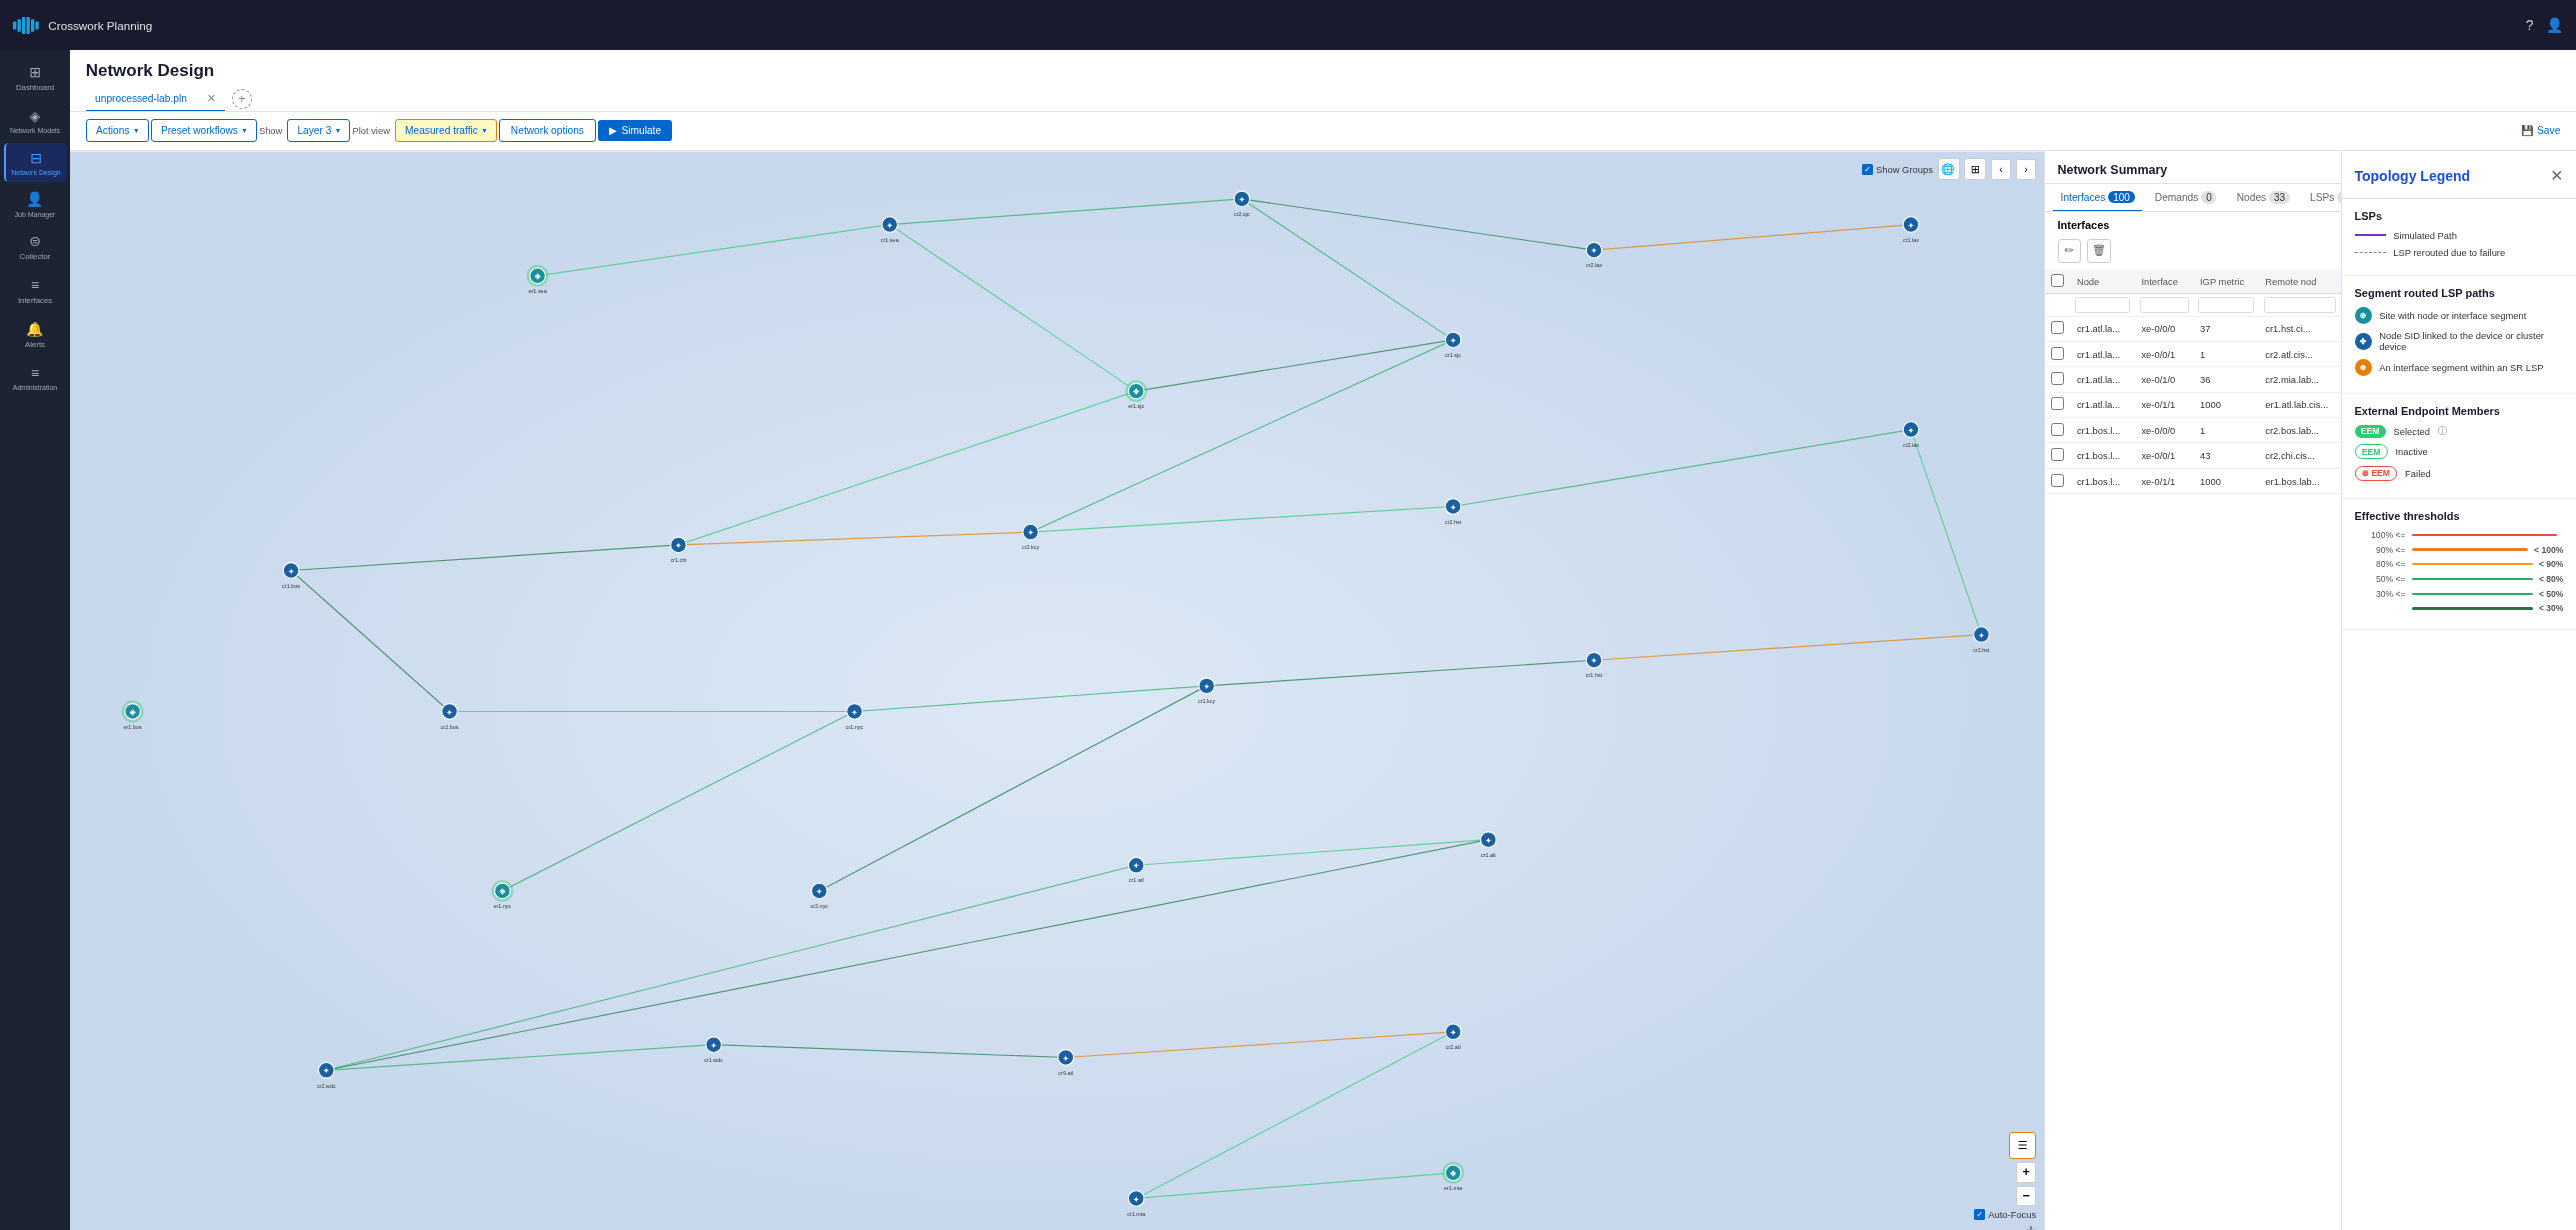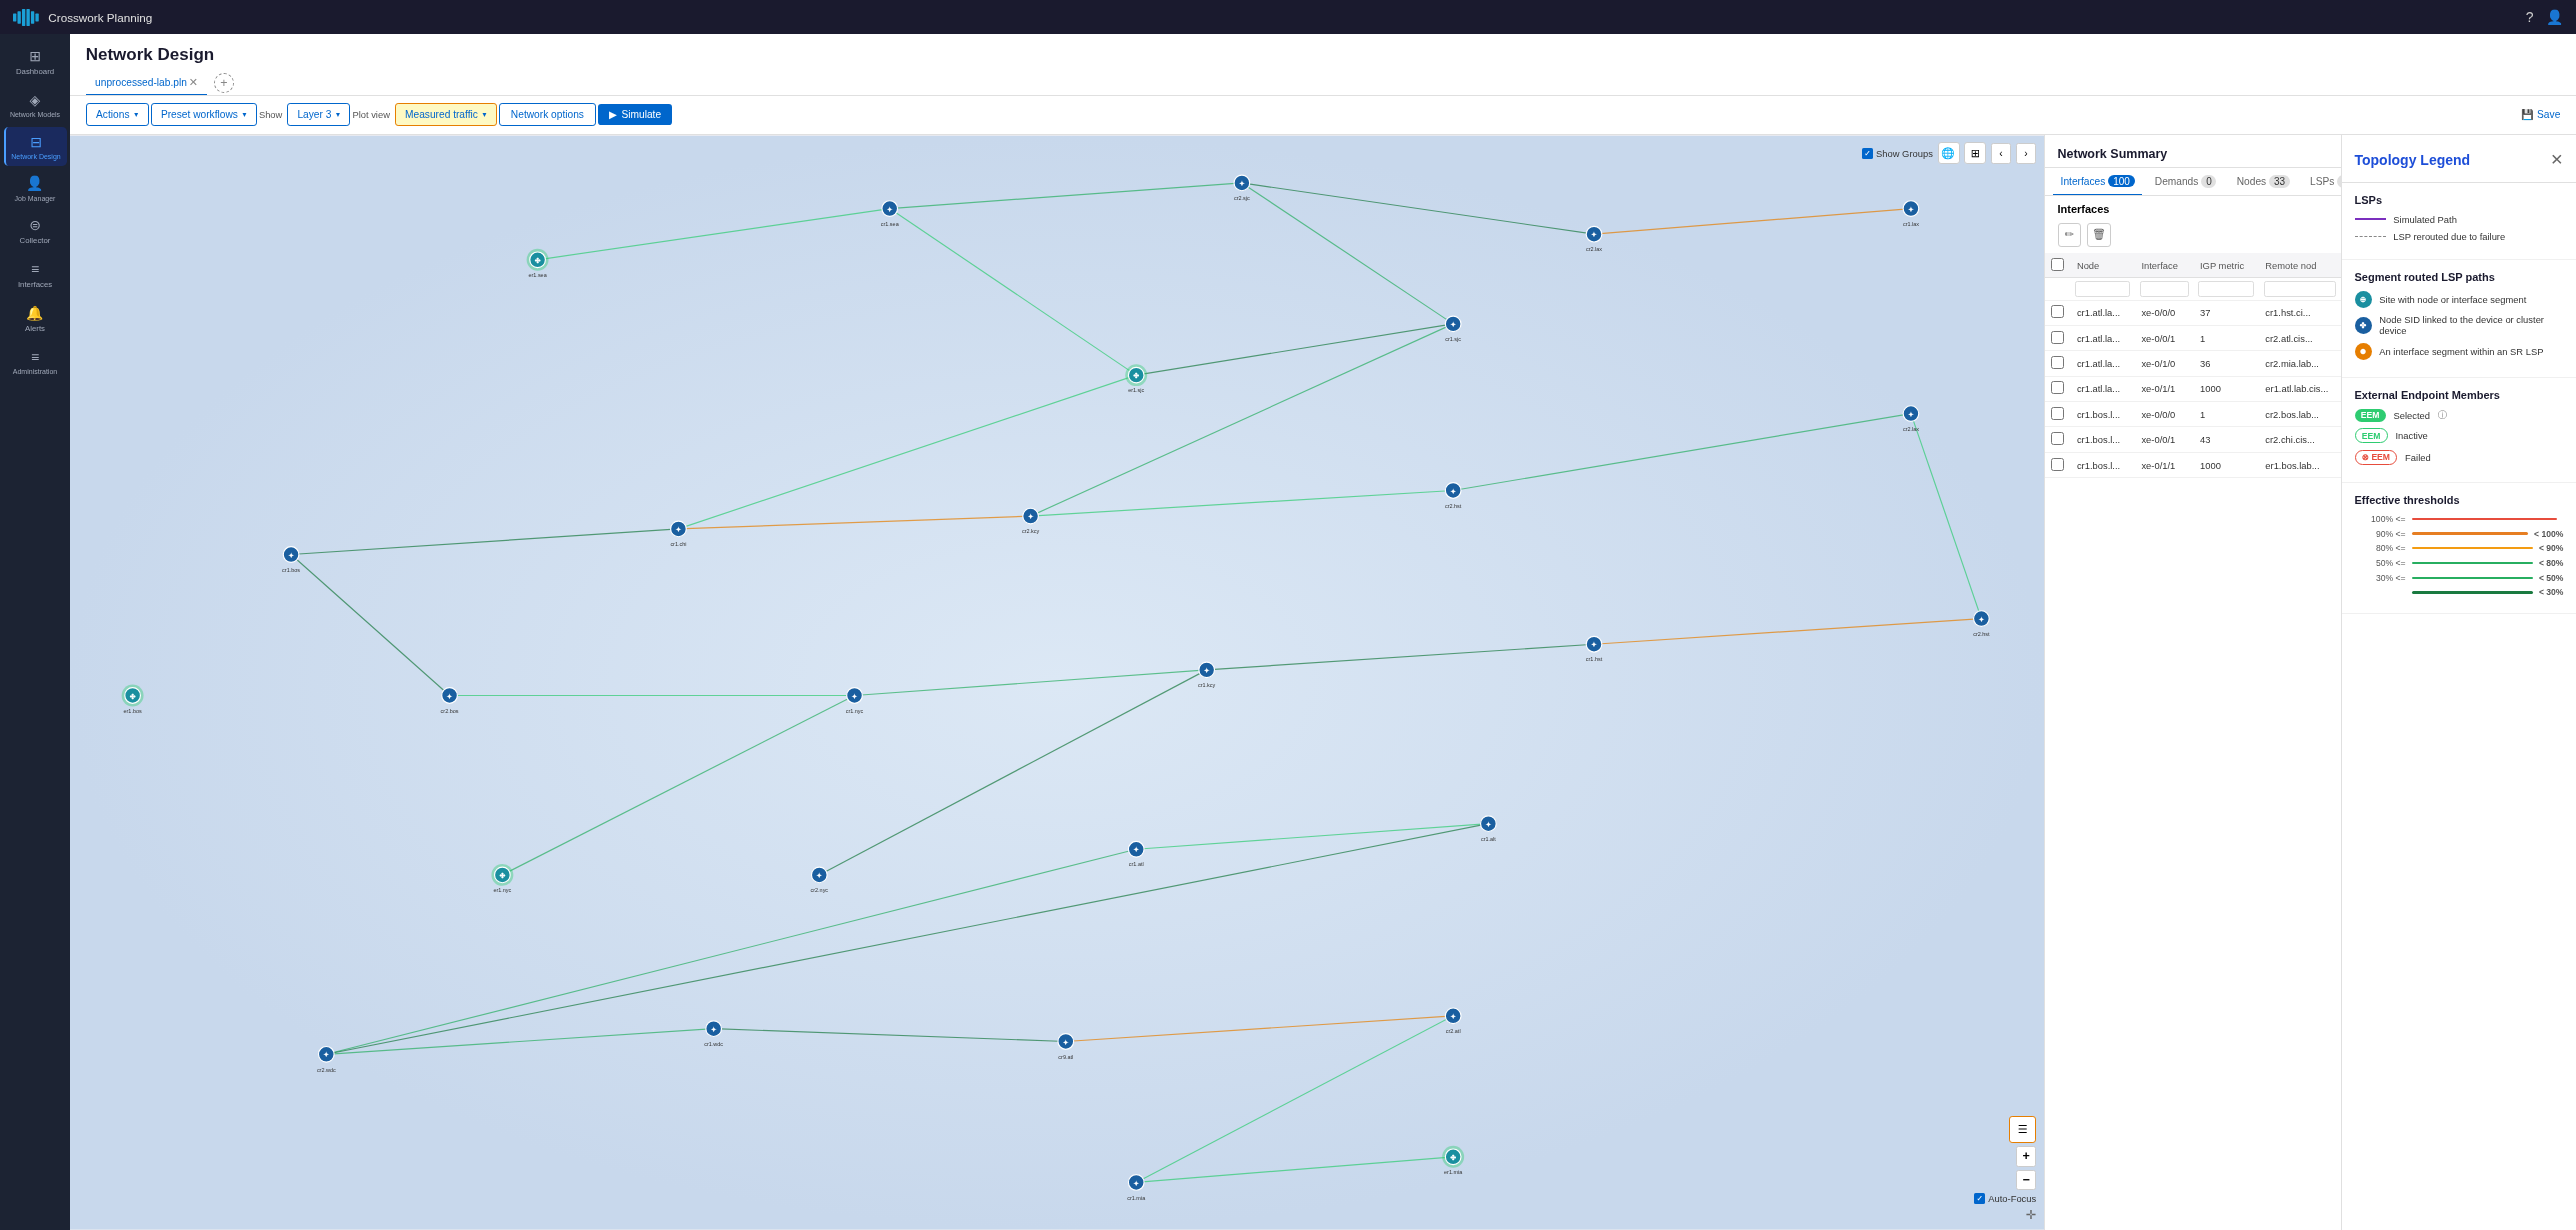--- a/index.html
+++ b/index.html
@@ -1,20 +1,20 @@
 <!DOCTYPE html>
 <html style="font-size:12.5px"><head>
   <meta charset="utf-8">
   <style>
     * { box-sizing: border-box; margin: 0; padding: 0; }
     body { font-family: -apple-system, BlinkMacSystemFont, 'Segoe UI', Arial, sans-serif; background: #f0f0f0; overflow: hidden; }
 
     
     .top-nav {
-      height: 34px;
+      height: 50px;
       background: #1a1a2e;
       display: flex;
       align-items: center;
       justify-content: space-between;
       padding: 0 12.5px;
       color: white;
     }
     .top-nav-left { display: flex; align-items: center; gap: 7.8px; }
     .cisco-logo { width: 28px; height: 17px; }
     .app-title { font-size: 11.7px; color: #e0e0e0; font-weight: 400; }
@@ -63,21 +63,21 @@
     .page-header {
       background: white;
       padding: 11px 15.7px 0 15.7px;
       border-bottom: 0.8px solid #e0e0e0;
     }
     .page-title { font-size: 17px; font-weight: 600; color: #1a1a2e; margin-bottom: 6.3px; }
     .tab-bar { display: flex; align-items: center; gap: 6.3px; }
     .tab-item {
       display: flex;
       align-items: center;
-      gap: 2px;
+      gap: 20px;
       padding: 4.7px 9.4px;
       border-bottom: 1.6px solid #0066cc;
       color: #0066cc;
       font-size: 10.2px;
       cursor: pointer;
     }
     .tab-add { width: 20.3px; height: 20.3px; border-radius: 50%; border: 0.8px dashed #888; display: flex; align-items: center; justify-content: center; cursor: pointer; color: #888; font-size: 12.5px; }
 
     
     .toolbar {

